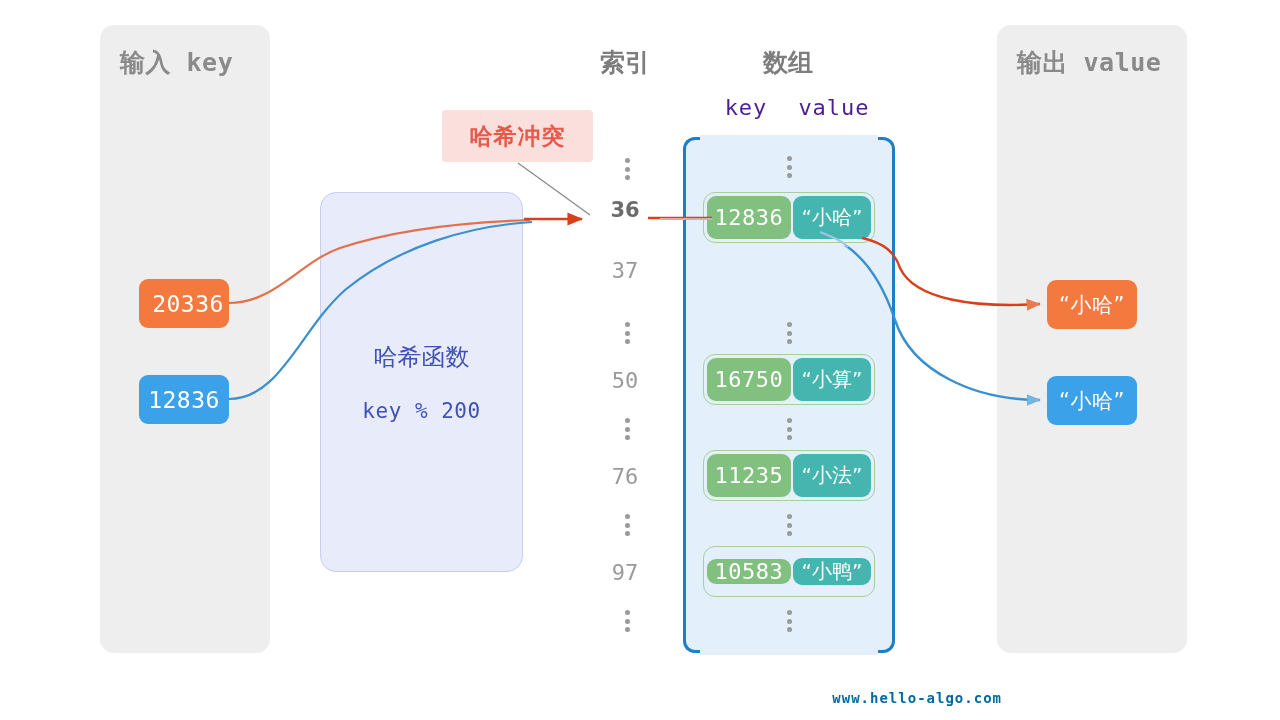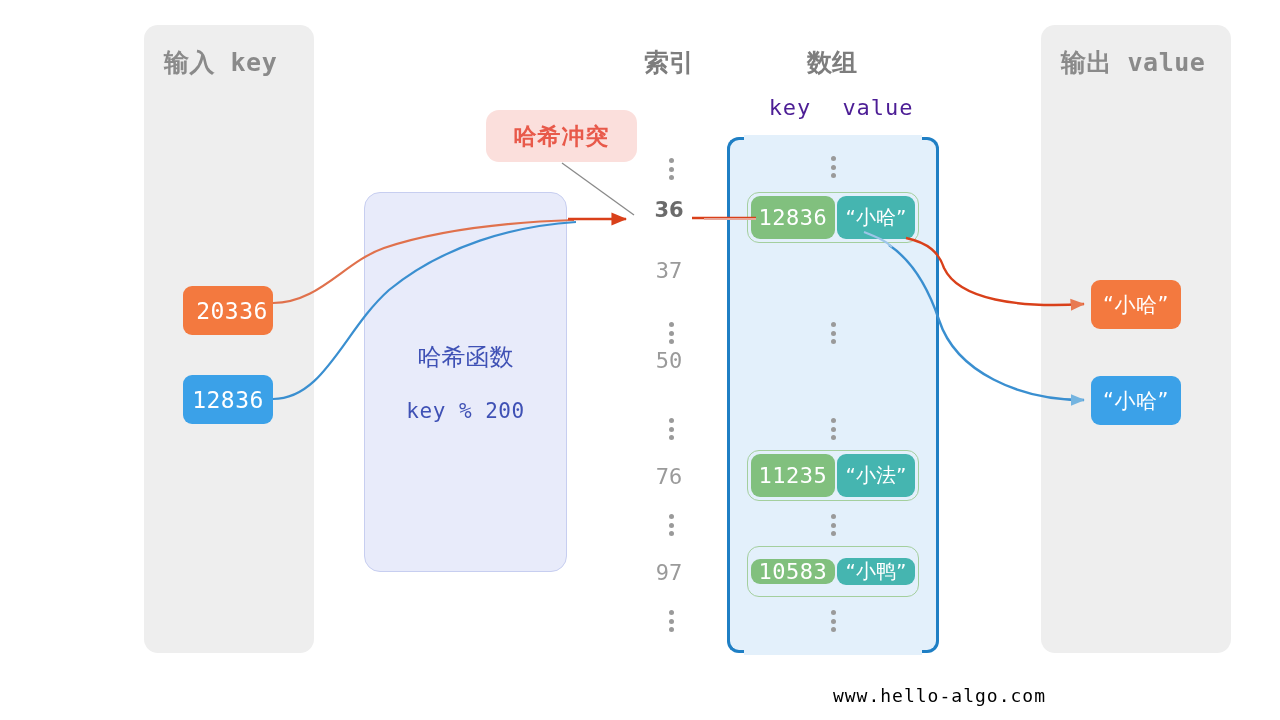--- a/index.html
+++ b/index.html
@@ -12,21 +12,20 @@
     height: 720px;
     position: relative;
     overflow: hidden;
     font-family: "DejaVu Sans", "Liberation Sans", sans-serif;
   }
   #stage {
     position: absolute;
     left: 0; top: 0;
     width: 1024px;
     height: 720px;
-    margin-left: 44px;
   }
 
   
   .panel {
     position: absolute;
     background: #eeeeee;
     border-radius: 14px;
   }
   .panel-title {
     position: absolute;
@@ -80,21 +79,21 @@
     color: #3f51b5;
     font-family: "DejaVu Sans Mono", "Liberation Mono", monospace;
     font-size: 21px;
     letter-spacing: 0.5px;
   }
 
   
   .collision {
     position: absolute;
     background: #fbdfdc;
-    border-radius: 13px;
+    border-radius: 4px;
     display: flex;
     align-items: center;
     justify-content: center;
     color: #e8594a;
     font-size: 23px;
     font-weight: bold;
     letter-spacing: 1px;
     box-sizing: border-box;
   }
 
@@ -214,34 +213,35 @@
     height: 720px;
     pointer-events: none;
   }
 
   
   .watermark {
     position: absolute;
     right: 22px;
     bottom: 14px;
     font-family: "DejaVu Sans Mono", "Liberation Mono", monospace;
-    font-size: 18px;
-    color: #000000;
+    font-size: 14px;
+    color: #0369a1;
     letter-spacing: 1px;
+    font-weight: bold;
   }
 </style>
 </head>
 <body>
 
 <div id="stage">
 
   <div class="panel" style="left:100px; top:25px; width:170px; height:628px;"></div>
   <div class="panel-title" style="left:120px; top:46px;">输入 key</div>
 
-  <div class="chip orange" style="left:139px; top:286px; width:90px; height:49px;padding-left:8px;">20336</div>
+  <div class="chip orange" style="left:139px; top:279px; width:90px; height:49px;padding-left:8px;">20336</div>
   <div class="chip blue" style="left:139px; top:375px; width:90px; height:49px;">12836</div>
 
   <div class="hashbox" style="left:320px; top:192px; width:203px; height:380px;">
     <div class="fn-name">哈希函数</div>
     <div class="fn-expr">key % 200</div>
   </div>
 
   <div class="collision" style="left:442px; top:110px; width:151px; height:52px;">哈希冲突</div>
 
   <div class="col-head" style="left:590px; top:46px; width:70px;">索引</div>
@@ -260,21 +260,21 @@
       <i></i>
       <i></i>
   </div>
   <div class="idx hl" style="left:590px; top:198px;">36</div>
   <div class="idx" style="left:590px; top:258px;">37</div>
   <div class="vdots" style="left:612px; top:322px;">
     <i></i>
       <i></i>
       <i></i>
   </div>
-  <div class="idx" style="left:590px; top:348px;text-align:center;">50</div>
+  <div class="idx" style="left:590px; top:368px;text-align:center;">50</div>
   <div class="vdots" style="left:612px; top:418px;">
     <i></i>
       <i></i>
       <i></i>
   </div>
   <div class="idx" style="left:590px; top:464px;">76</div>
   <div class="vdots" style="left:612px; top:514px;">
     <i></i>
       <i></i>
       <i></i>
@@ -297,20 +297,24 @@
     <div class="cell val">“小哈”</div>
   </div>
 
 
   <div class="vdots" style="left:774px; top:322px;">
     <i></i>
       <i></i>
       <i></i>
   </div>
 
+  <div class="bucket" style="left:703px; top:354px; width:172px; height:51px;">
+    <div class="cell key">16750</div>
+    <div class="cell val">“小算”</div>
+  </div>
 
   <div class="vdots" style="left:774px; top:418px;">
     <i></i>
       <i></i>
       <i></i>
   </div>
 
   <div class="bucket" style="left:703px; top:450px; width:172px; height:51px;">
     <div class="cell key">11235</div>
     <div class="cell val">“小法”</div>

